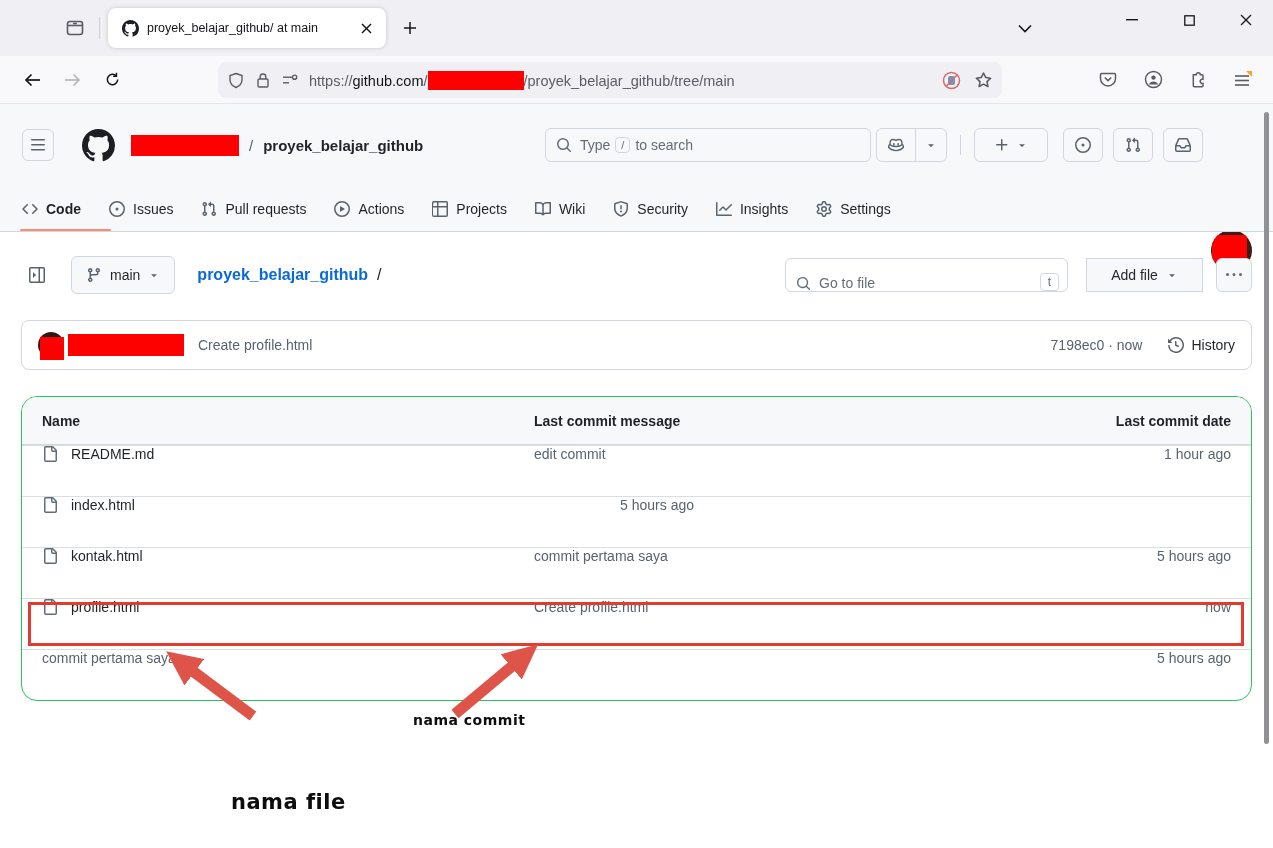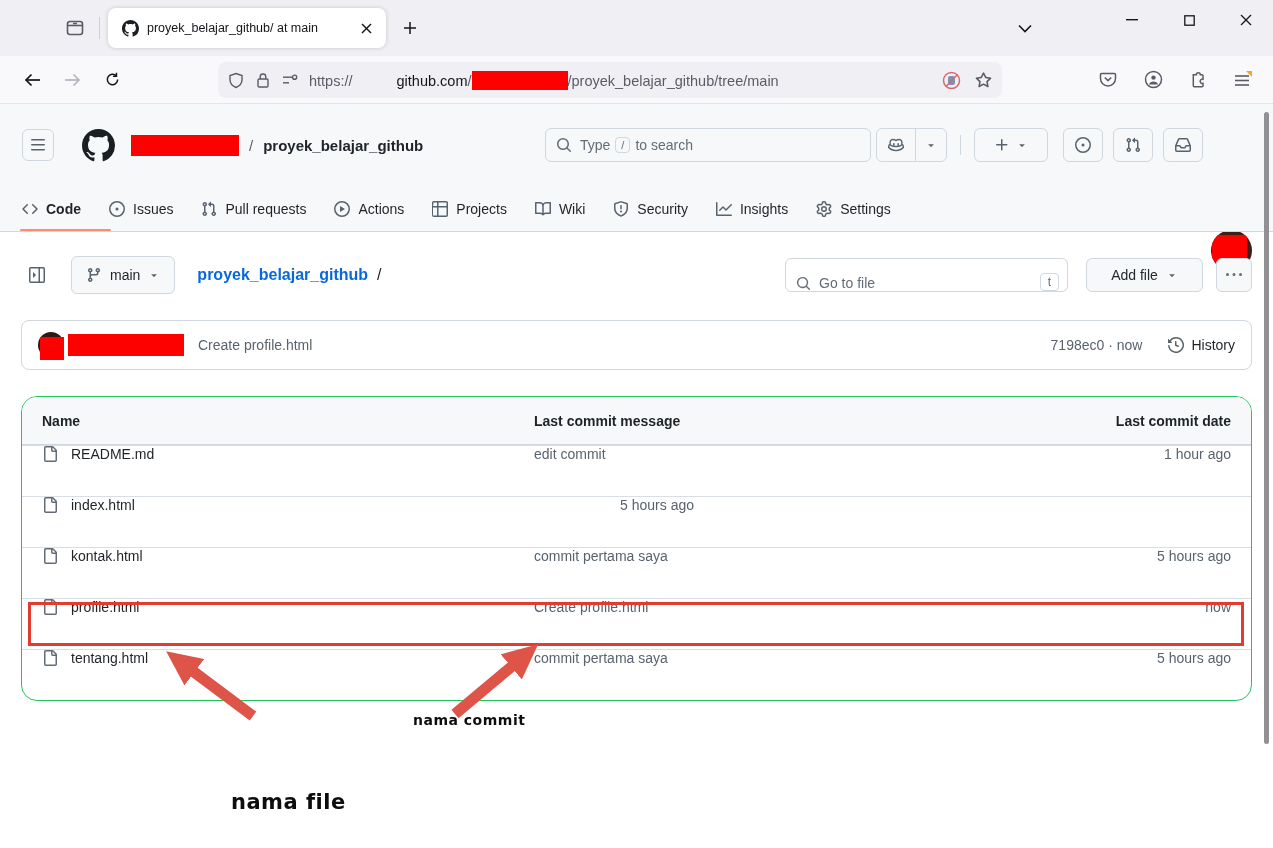--- a/index.html
+++ b/index.html
@@ -21,21 +21,21 @@
     align-items:center; justify-content:center; border-radius:4px; color:#15141a; }
   .win-ctl { position:absolute; top:0; height:40px; width:46px; display:flex; align-items:center; justify-content:center; }
   .alltabs { position:absolute; left:1010px; top:14px; width:30px; height:28px; display:flex; align-items:center; justify-content:center; }
 
   .toolbar { position:relative; height:48px; background:#f9f9fb; display:flex; align-items:center;
     border-bottom:1px solid #e5e5ea; }
   .navbtn { width:32px; height:32px; display:flex; align-items:center; justify-content:center; border-radius:4px; }
   .urlbar { position:absolute; left:218px; top:6px; width:784px; height:36px; background:#f0f0f4;
     border-radius:8px; display:flex; align-items:center; padding:0 10px; }
   .urltext { font-size:14.5px; color:#5b5b66; margin-left:10px; white-space:nowrap; flex:1; position:relative; }
-  .urltext b { color:#15141a; font-weight:normal;padding-left:44px; }
+  .urltext b { color:#15141a; font-weight:normal; }
   .url-redact { display:inline-block; width:96px; height:19px; background:#fd0000; vertical-align:-4px; }
 
   
   .gh { position:relative; height:744px; background:#fff; }
   .gh-header { position:relative; height:82px; background:#f6f8fa; display:flex; align-items:center; padding:0 22px; }
   .iconbtn { width:32px; height:32px; border:1px solid #d0d7de; border-radius:6px; background:#f6f8fa;
     display:flex; align-items:center; justify-content:center; color:#59636e; }
   .gh-logo { margin-left:28px; }
   .crumb-redact { width:108px; height:21px; background:#fd0000; margin-left:16px; }
   .crumb-sep { color:#59636e; font-size:15px; margin:0 10px; }
@@ -71,21 +71,21 @@
     color:#59636e; border-radius:6px; }
   .branch-btn { margin-left:18px; height:38px; border:1px solid #d0d7de; border-radius:6px; background:#f6f8fa;
     display:flex; align-items:center; gap:8px; padding:0 14px; color:#1f2328; }
   .branch-name { font-size:14px; font-weight:400; }
   .bc2 { margin-left:22px; font-size:16px; }
   .bc2 a { color:#0969da; font-weight:600; text-decoration:none; }
   .bc2 span { color:#1f2328; }
   .goto { position:absolute; left:764px; top:2px; width:283px; height:34px; border:1px solid #d0d7de; border-radius:6px;
     background:#fff; display:flex; align-items:flex-end; padding:0 8px 0 10px; color:#636c76; font-size:14px; }
   .goto .kc { margin-left:auto; border:1px solid #d0d7de; border-radius:4px; font-size:12px; padding:1px 7px; color:#636c76; }
-  .addfile { position:absolute; left:1065px; top:2px; width:117px; height:34px; border:1px solid #d0d7de; border-radius:6px;
+  .addfile { position:absolute; left:1065px; top:2px; width:117px; height:34px; border:1px solid #d0d7de; border-radius:0;
     background:#f6f8fa; display:flex; align-items:center; justify-content:center; gap:8px; font-size:14px; color:#24292f; }
   .kebab { position:absolute; left:1195px; top:2px; width:36px; height:34px; border:1px solid #d0d7de; border-radius:6px;
     background:#f6f8fa; display:flex; align-items:center; justify-content:center; color:#636c76; }
 
   .commit-card { position:relative; margin-top:26px; height:50px; border:1px solid #d0d7de; border-radius:8px;
     display:flex; align-items:center; padding:0 16px; background:#fff; }
   .c-avatar { position:relative; width:26px; height:26px; border-radius:50%; background:#2e1a12; flex:none; }
   .c-avatar .redact { position:absolute; left:2px; top:5px; width:24px; height:23px; background:#fd0000; }
   .c-redact { width:116px; height:22px; background:#fd0000; margin-left:4px; flex:none; }
   .c-msg { margin-left:14px; color:#59636e; font-size:14px; flex:1; }
@@ -487,26 +487,20 @@
             <svg width="16" height="16" viewBox="0 0 16 16" fill="currentColor">
               <path d="M2 1.75C2 .784 2.784 0 3.75 0h6.586c.464 0 .909.184 1.237.513l2.914 2.914c.329.328.513.773.513 1.237v9.586A1.75 1.75 0 0 1 13.25 16h-9.5A1.75 1.75 0 0 1 2 14.25Zm1.75-.25a.25.25 0 0 0-.25.25v12.5c0 .138.112.25.25.25h9.5a.25.25 0 0 0 .25-.25V6h-2.75A1.75 1.75 0 0 1 9 4.25V1.5Zm6.75.062V4.25c0 .138.112.25.25.25h2.688l-.011-.013-2.914-2.914-.013-.011Z"></path>
             </svg>
             <span>profile.html</span>
           </div>
         <div class="col-msg">Create profile.html</div>
         <div class="col-date">now</div>
       </div>
 
       <div class="t-row">
-        <div class="col-name">
-            <svg width="16" height="16" viewBox="0 0 16 16" fill="currentColor">
-              <path d="M2 1.75C2 .784 2.784 0 3.75 0h6.586c.464 0 .909.184 1.237.513l2.914 2.914c.329.328.513.773.513 1.237v9.586A1.75 1.75 0 0 1 13.25 16h-9.5A1.75 1.75 0 0 1 2 14.25Zm1.75-.25a.25.25 0 0 0-.25.25v12.5c0 .138.112.25.25.25h9.5a.25.25 0 0 0 .25-.25V6h-2.75A1.75 1.75 0 0 1 9 4.25V1.5Zm6.75.062V4.25c0 .138.112.25.25.25h2.688l-.011-.013-2.914-2.914-.013-.011Z"></path>
-            </svg>
-            <span>tentang.html</span>
-          </div>
         <div class="col-msg">commit pertama saya</div>
         <div class="col-date">5 hours ago</div>
       </div>
     </div>
   </div>
 </div>
 
 <div class="hl-box"></div>
 <div class="anno" style="left:231px; top:754px;margin-top:36px;">nama file</div>
 <div class="anno" style="left:413px; top:712px; font-size:14px;">nama commit</div>

